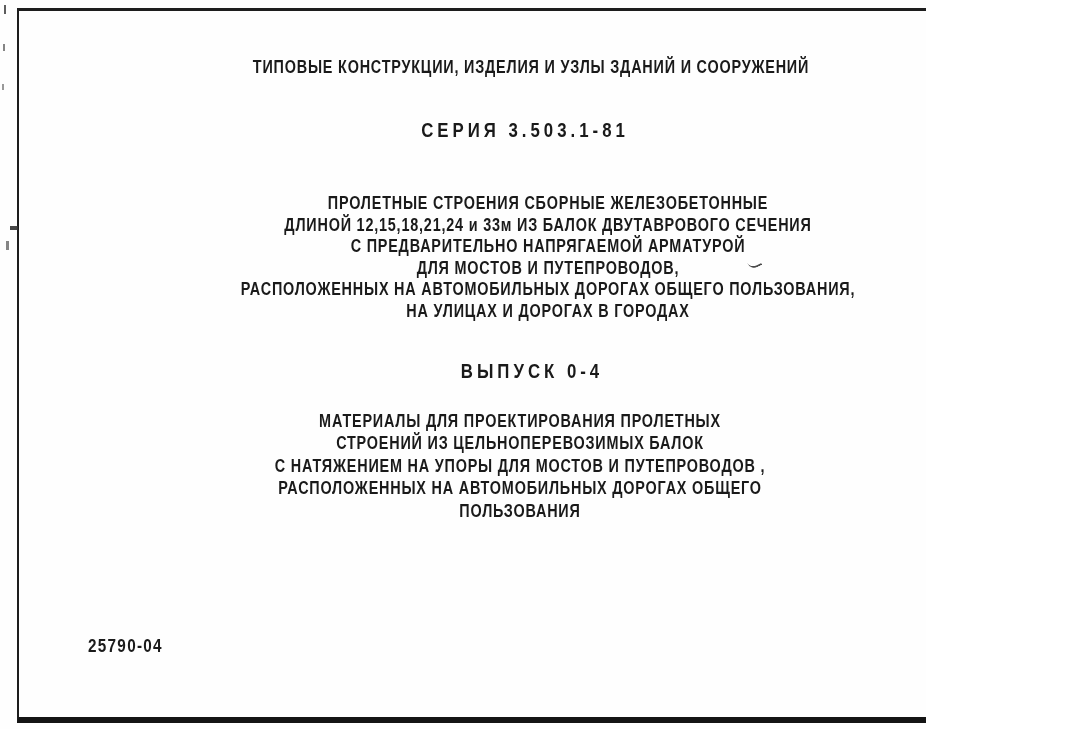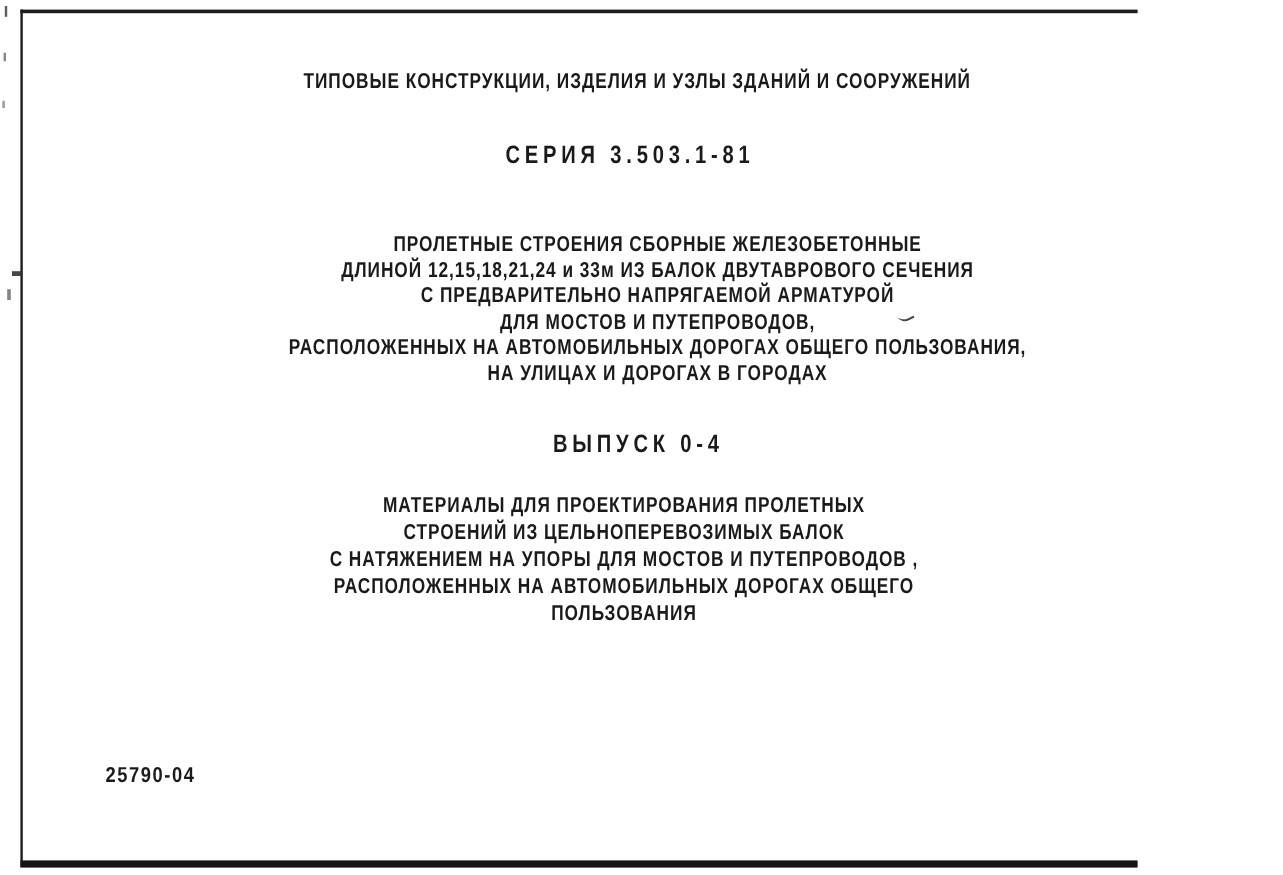--- a/index.html
+++ b/index.html
@@ -3,21 +3,20 @@
 <meta charset="utf-8">
 <style>
   html, body { margin: 0; padding: 0; background: #ffffff; }
   .scan {
     position: relative;
     width: 926px;
     height: 729px;
     background: #fefefe;
     overflow: hidden;
     font-family: "Liberation Sans", "DejaVu Sans", sans-serif;
-    padding-left: 22px;
   }
   .frame {
     position: absolute;
     left: 17px; top: 8px;
     width: 1031px; height: 715px;
     box-sizing: border-box;
     border-left: 2px solid #1d1d1d;
     border-top: 3px solid #1d1d1d;
     border-right: 2px solid #222222;
     border-bottom: 6px solid #141414;

